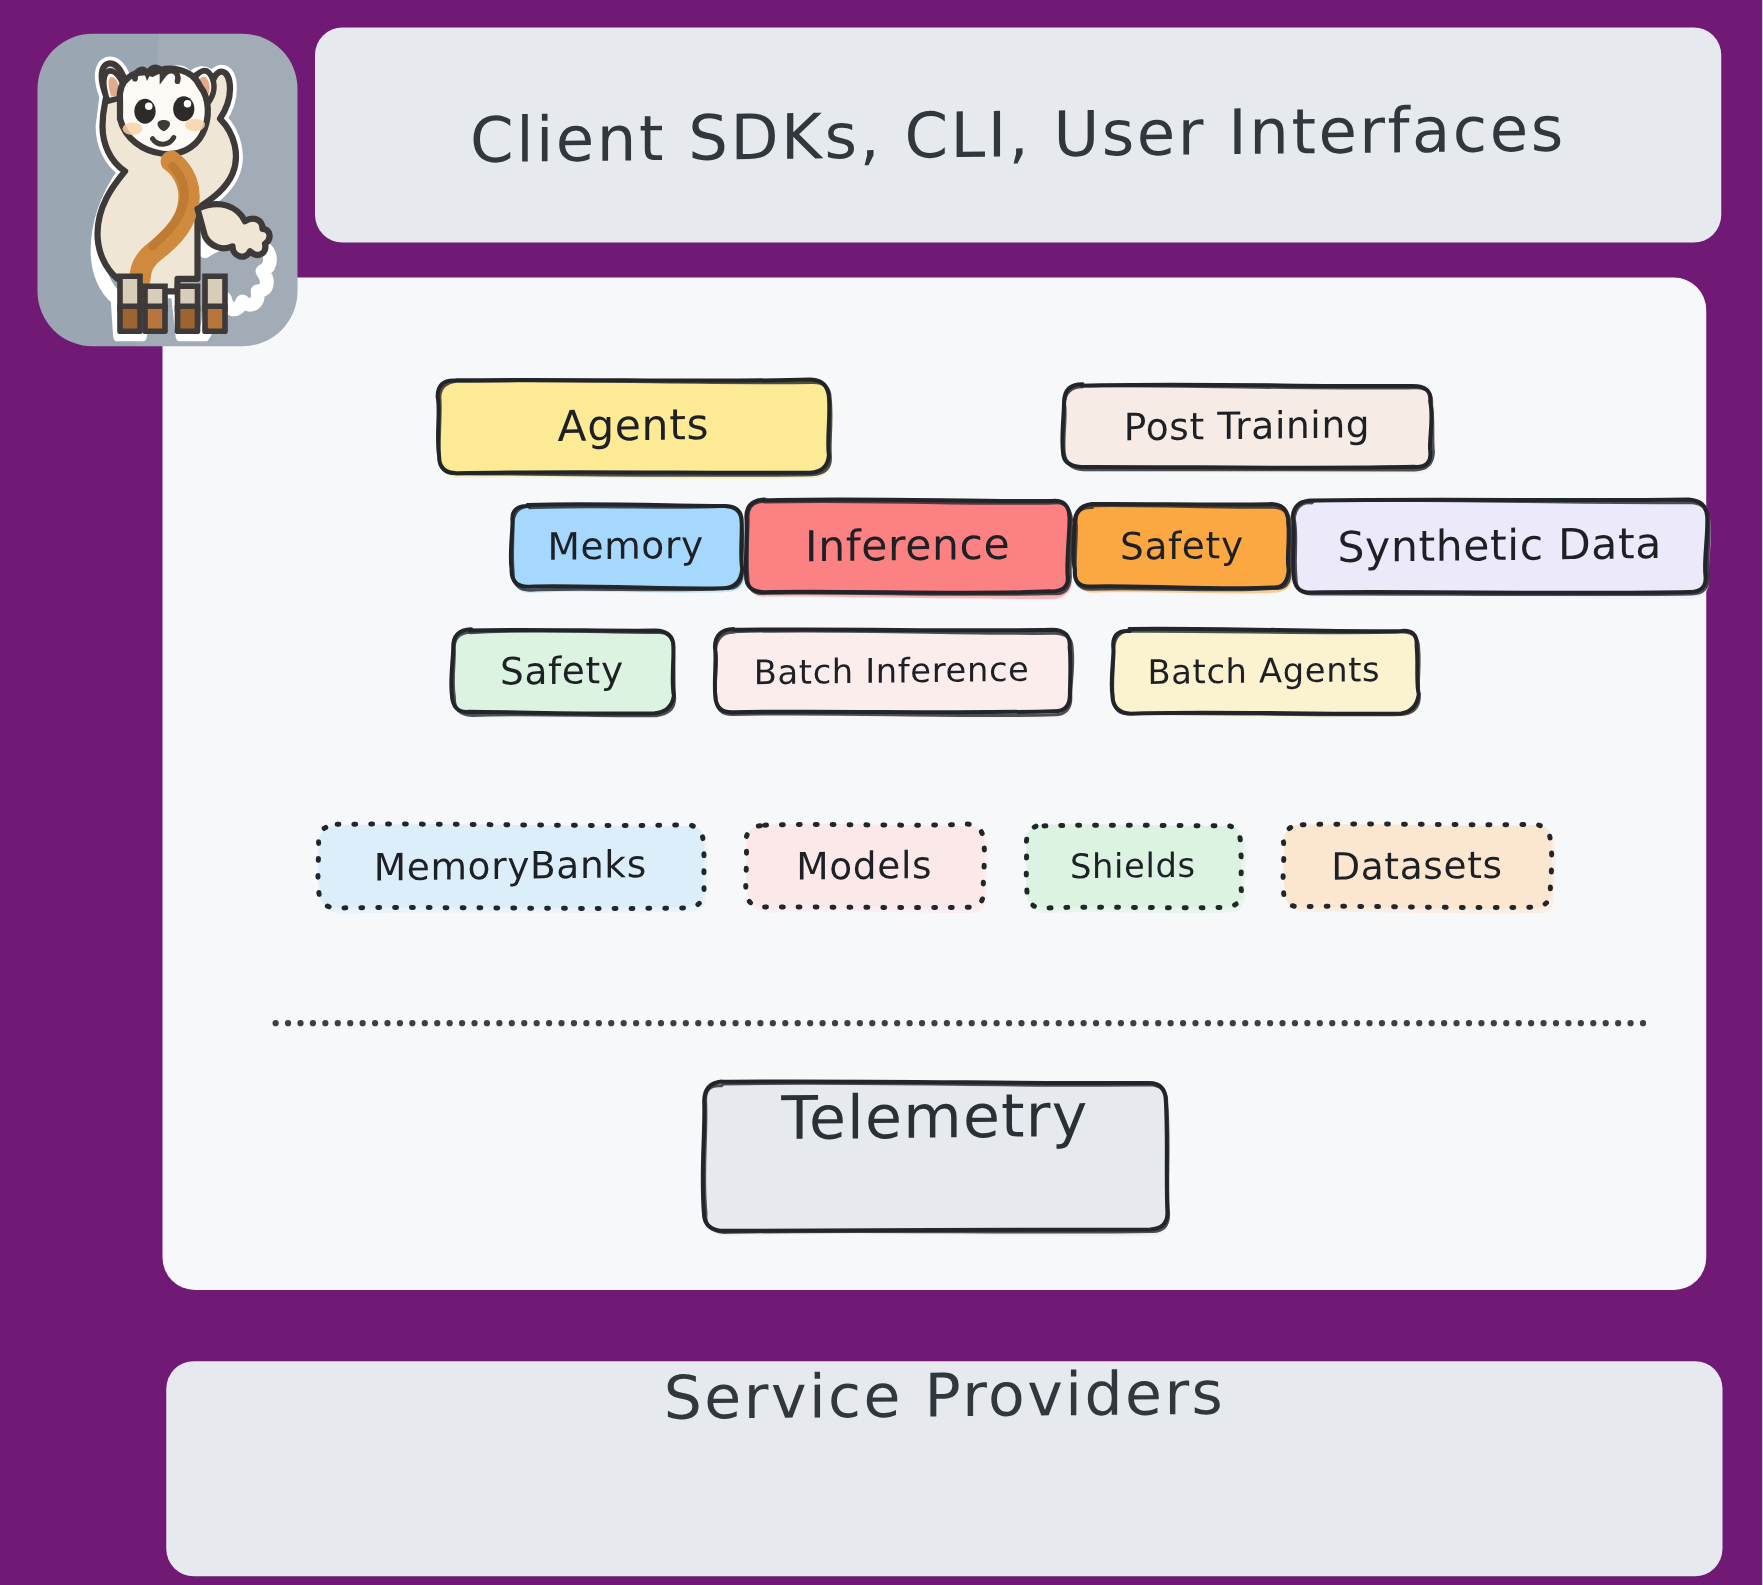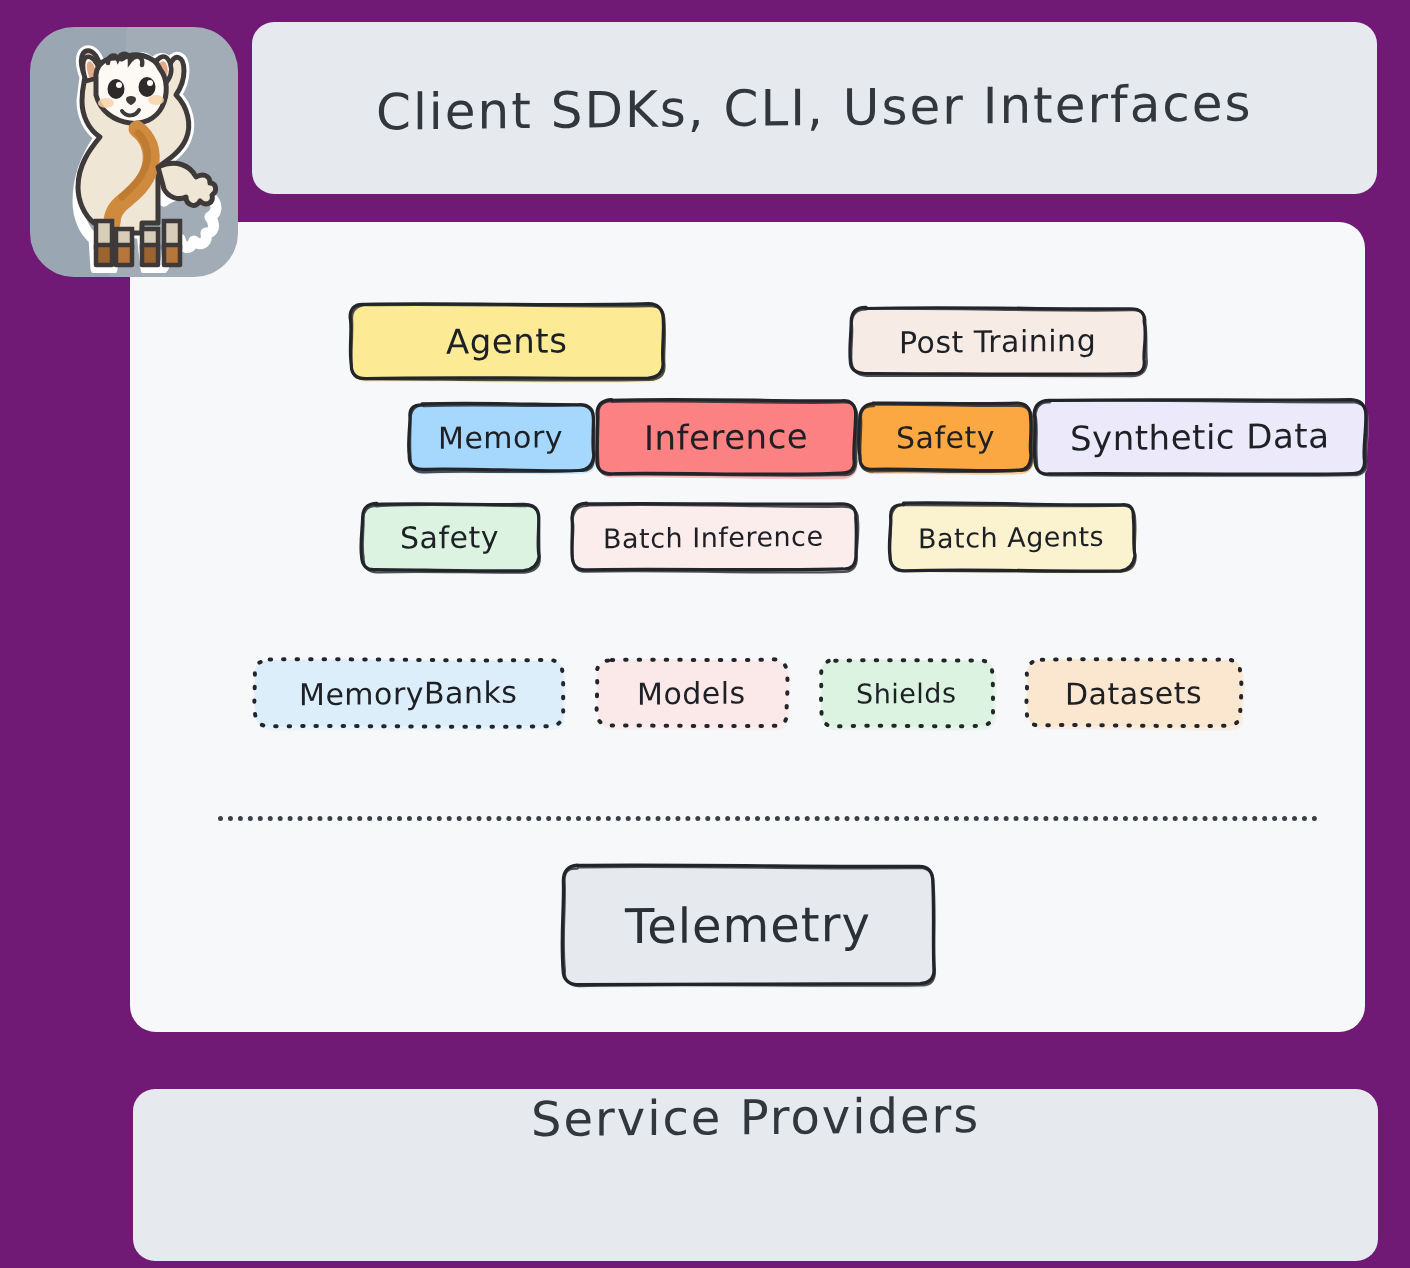--- a/index.html
+++ b/index.html
@@ -135,21 +135,21 @@
     top: 644px;
     width: 1235px;
     display: flex;
     justify-content: center;
   }
   .telemetry {
     position: relative;
     width: 370px;
     height: 118px;
     display: flex;
-    align-items: center;
+    align-items: flex-start;
     justify-content: center;
   }
   .telemetry .label {
     position: relative;
     z-index: 2;
     font-family: "DejaVu Sans", sans-serif;
     font-size: 48px;
     color: #2b3036;
     letter-spacing: 1px;
     transform: skewY(-0.6deg);

